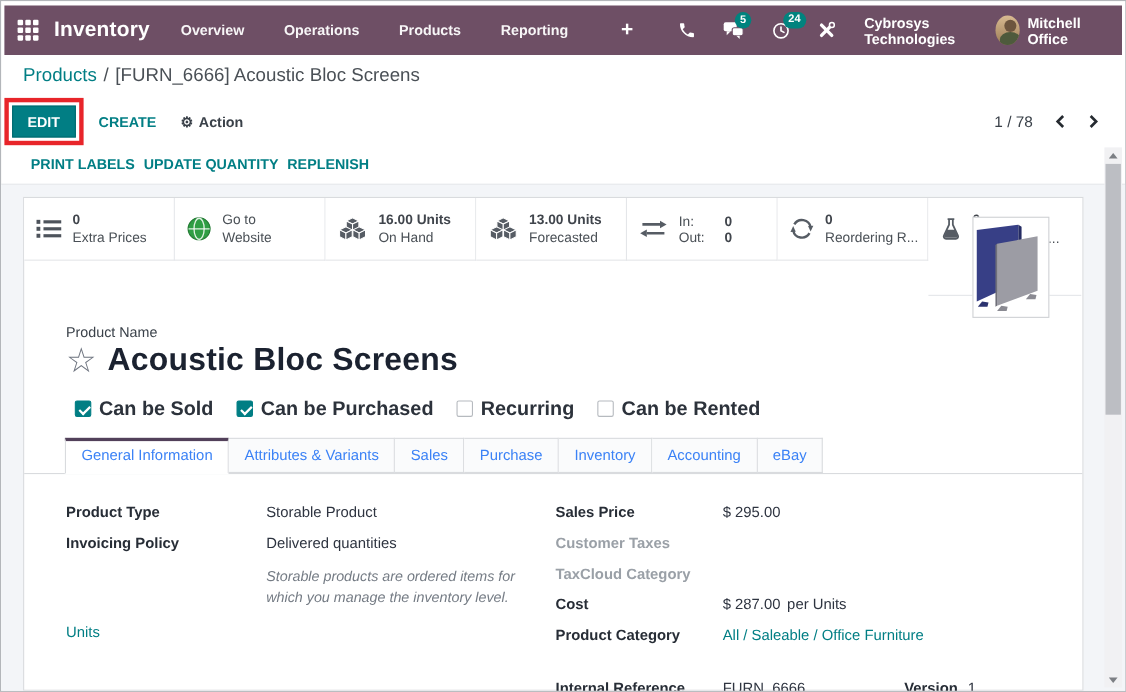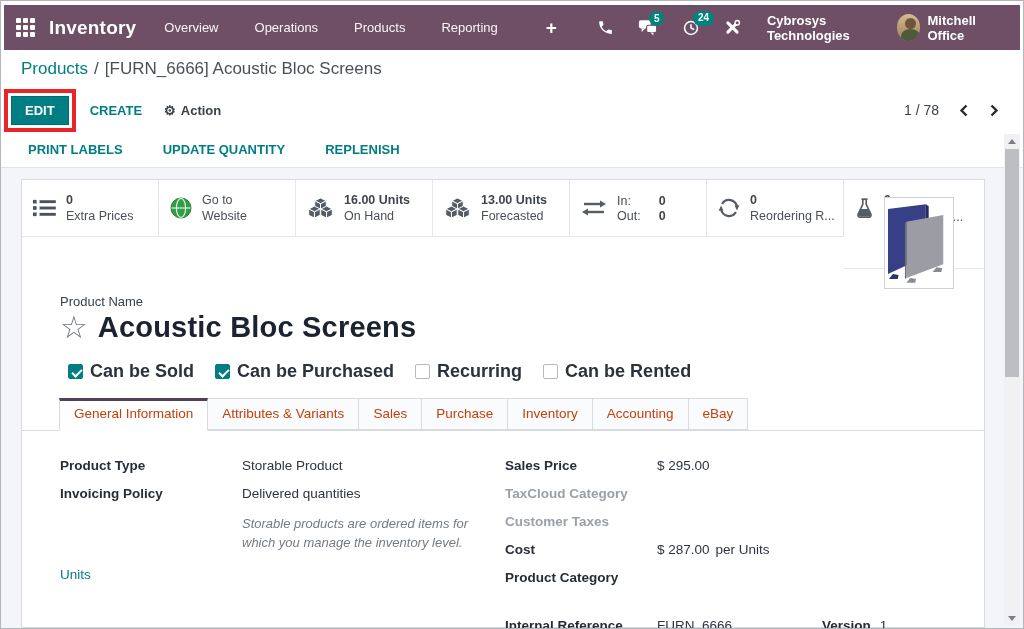--- a/index.html
+++ b/index.html
@@ -11,21 +11,21 @@
   }
   
   .navbar {
     margin:4px 3px 0 3px; height:45px; background:#6e4f65; color:#fff;
     display:flex; align-items:center; padding:0 14px 0 12px; font-size:13px;
   }
   .apps-grid { width:20px; height:20px; display:grid; grid-template-columns:repeat(3,5px); grid-template-rows:repeat(3,5px); gap:2px; cursor:pointer; }
   .apps-grid span { background:#fff; border-radius:1px; }
   .app-name { font-size:19px; font-weight:700; margin-left:14px; letter-spacing:.2px; cursor:pointer; }
   .nav-menu { display:flex; margin-left:28px; }
-  .nav-menu .item { padding:8px 0; margin-right:36px; cursor:pointer; font-weight:400; opacity:.95; }
+  .nav-menu .item { padding:8px 0; margin-right:36px; cursor:pointer; font-weight:700; opacity:.95; }
   .nav-plus { font-size:19px; font-weight:700; margin-left:12px; cursor:pointer; }
   .nav-icons { display:flex; align-items:center; margin-left:40px; gap:24px; }
   .nav-ic { position:relative; cursor:pointer; display:flex; align-items:center; }
   .badge {
     position:absolute; top:-8px; left:11px; background:#00837e; color:#fff;
     font-size:10px; font-weight:700; padding:1.5px 5px; border-radius:9px; line-height:1.2;
   }
   .company { margin-left:26px; font-weight:600; cursor:pointer; }
   .user-box { margin-left:auto; display:flex; align-items:center; gap:7px; cursor:pointer; }
   .avatar { width:27px; height:27px; border-radius:50%; background:linear-gradient(#d9bb92,#9b7b55); position:relative; overflow:hidden; }
@@ -41,21 +41,21 @@
   .control-row { height:44px; display:flex; align-items:center; padding:0 24px 0 0; }
   .edit-annotation { border:4px solid #e8252a; padding:3px; background:#fff; margin-left:3px; display:inline-block; }
   .btn-edit { background:#017e84; border:1px solid #016b70; color:#fff; font-weight:700; font-size:13px; padding:6px 13px; cursor:pointer; font-family:inherit; }
   .btn-flat { background:none; border:none; color:#017e84; font-weight:700; font-size:13px; margin-left:14px; cursor:pointer; font-family:inherit; }
   .btn-action { background:none; border:none; color:#3a4149; font-weight:700; font-size:13px; margin-left:22px; cursor:pointer; display:flex; align-items:center; gap:5px; font-family:inherit; }
   .gear-glyph { font-size:13px; }
   .pager { margin-left:auto; display:flex; align-items:center; gap:20px; font-size:14px; color:#3a4149; }
   .pg-arrow { cursor:pointer; display:flex; }
 
   
-  .status-row { height:36px; border-bottom:1px solid #e2e4e7; display:flex; align-items:center; padding-left:27px; gap:40px; }
+  .status-row { height:36px; border-bottom:1px solid #e2e4e7; display:flex; align-items:center; padding-left:27px; gap:8px; }
   .status-btn { background:none; border:none; color:#017e84; font-weight:700; font-size:13px; cursor:pointer; font-family:inherit; }
 
   
   .content { height:460px; background:#f3f5f8; padding:11px 0 0 20px; }
   .card { width:964px; height:449px; background:#fff; border:1px solid #d9dbde; position:relative; }
 
   
   .btn-box { display:flex; align-items:flex-start; }
   .sb { width:137px; height:57px; border-right:1px solid #e4e6e9; border-bottom:1px solid #e4e6e9; display:flex; align-items:center; gap:10px; padding:0 6px 0 11px; cursor:pointer; background:#fff; }
   .sb .txt { font-size:12.5px; line-height:1.3; color:#4a5056; white-space:nowrap; overflow:hidden; }
@@ -77,21 +77,21 @@
   .prod-img { position:absolute; top:-72px; right:30px; width:70px; height:92px; border:1px solid #cfd1d4; background:#fff; padding:2px; }
   .cb-row { display:flex; gap:21px; margin:17px 0 0 8px; align-items:center; }
   .cb-item { display:flex; align-items:center; gap:7px; cursor:pointer; }
   .cb { width:15px; height:15px; border:1px solid #b6babf; border-radius:2px; background:#fff; position:relative; flex:0 0 auto; }
   .cb.checked { background:#017e84; border-color:#017e84; }
   .cb.checked::after { content:""; position:absolute; left:4.5px; top:1.5px; width:4px; height:8px; border:solid #fff; border-width:0 2px 2px 0; transform:rotate(45deg); }
   .cb-label { font-size:18px; font-weight:700; color:#2c323b; }
 
   
   .tabs { display:flex; margin-top:16px; padding-left:37px; border-bottom:1px solid #d9dbde; }
-  .tab { padding:7px 14px 8px; font-size:13.5px; color:#c2410c; background:#fafbfc; border:1px solid #d9dbde; border-left:none; cursor:pointer; }
+  .tab { padding:7px 14px 8px; font-size:13.5px; color:#3b82f6; background:#fafbfc; border:1px solid #d9dbde; border-left:none; cursor:pointer; }
   .tab:first-child { border-left:1px solid #d9dbde; }
   .tab.active { background:#fff; border-top:3px solid #52405a; border-bottom:1px solid #fff; margin-bottom:-1px; padding-top:5px; }
 
   
   .fields { display:flex; padding:22px 38px 0 38px; font-size:13.5px; }
   .col-left { width:445px; }
   .col-right { flex:1; }
   .frow { display:flex; align-items:baseline; min-height:28px; padding-top:5px; }
   .flabel { width:182px; font-weight:700; color:#272d36; flex:0 0 auto; }
   .col-right .flabel { width:152px; }
@@ -377,34 +377,35 @@
           <span class="fvalue link">Units</span>
         </div>
 
       </div>
       <div class="col-right">
         <div class="frow">
           <span class="flabel">Sales Price</span>
           <span class="fvalue">$ 295.00</span>
         </div>
         <div class="frow">
+          <span class="flabel muted">Customer Taxes</span>
+          <span class="fvalue"></span>
+        </div>
+        <div class="frow">
           <span class="flabel muted">TaxCloud Category</span>
-          <span class="fvalue"></span>
-        </div>
-        <div class="frow">
-          <span class="flabel muted">Customer Taxes</span>
           <span class="fvalue"></span>
         </div>
         <div class="frow">
           <span class="flabel">Cost</span>
           <span class="fvalue">$ 287.00</span>
           <span class="fsuffix">per Units</span>
         </div>
         <div class="frow">
           <span class="flabel">Product Category</span>
+          <span class="fvalue link">All / Saleable / Office Furniture</span>
         </div>
         <div class="frow">
           <span class="flabel">Internal Reference</span>
           <span class="fvalue ref-value">FURN_6666</span>
           <span class="ver-label">Version</span>
           <span class="fvalue">1</span>
         </div>
       </div>
     </div>
 

